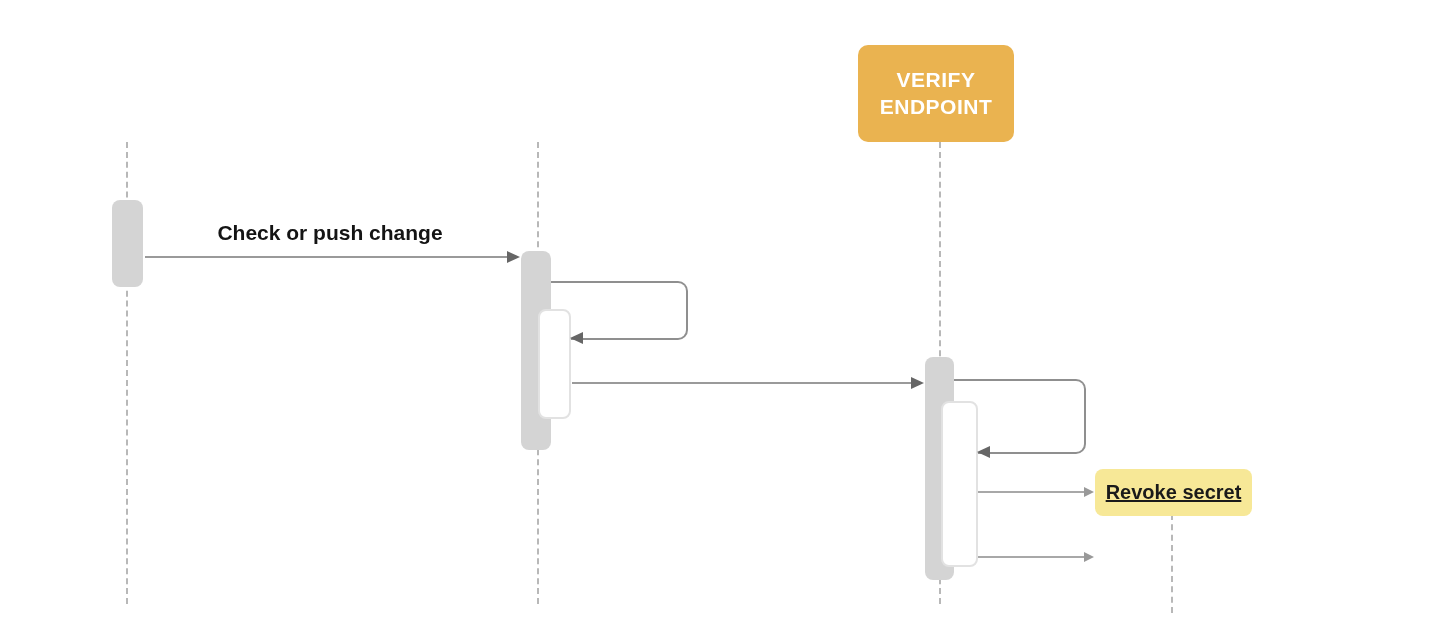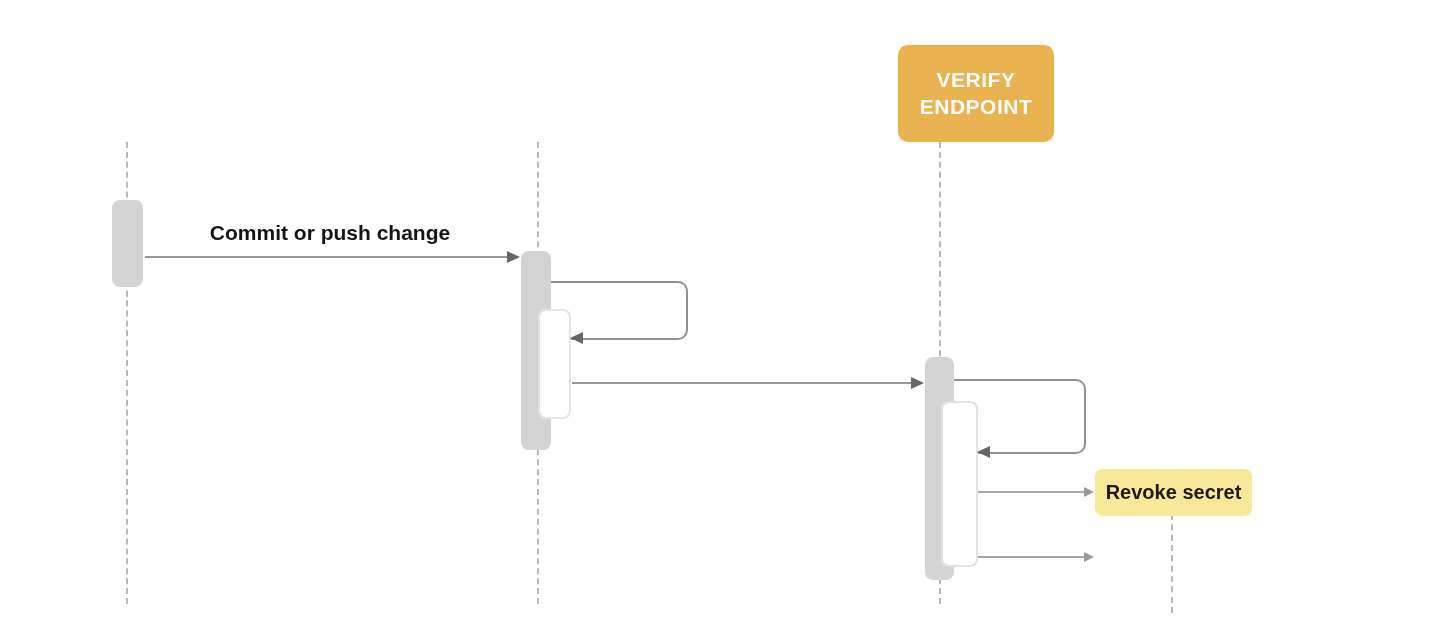--- a/index.html
+++ b/index.html
@@ -28,21 +28,21 @@
     text-align: center;
     color: #ffffff;
     font-size: 21px;
     font-weight: bold;
     letter-spacing: 0.5px;
     line-height: 1.25;
     z-index: 6;
   }
   #actor-user   { left: 52px;  width: 156px; background: #c75b2b; }
   #actor-github { left: 460px; width: 158px; background: #e79a3c; }
-  #actor-verify { left: 898px; width: 156px; background: #eab350; padding: 0 20px; box-sizing: border-box; }
+  #actor-verify { left: 858px; width: 156px; background: #eab350; padding: 0 20px; box-sizing: border-box; }
 
   
   .lifeline {
     position: absolute;
     width: 0;
     border-left: 2px dashed #b8b8b8;
     z-index: 1;
   }
   #lifeline-user   { left: 126px;  top: 142px; height: 462px; }
   #lifeline-github { left: 537px;  top: 142px; height: 462px; }
@@ -147,20 +147,21 @@
     width: 157px;
     height: 47px;
     background: #f7e897;
     border-radius: 8px;
     display: flex;
     align-items: center;
     justify-content: center;
     font-size: 20px;
     font-weight: bold;
     z-index: 5;
+    text-decoration: underline;
   }
   #note-revoke { top: 469px; color: #1a1a1a; }
   #note-email  { top: 535px; color: #8d8d8d; }
 </style>
 </head>
 <body>
 
 <div id="canvas">
 
   <div class="actor" id="actor-verify">
@@ -186,19 +187,19 @@
   <div class="msg-line" id="line-revoke"></div>
   <div class="msg-line" id="line-email"></div>
 
   <div class="arrowhead-right" id="arrow-commit"></div>
   <div class="arrowhead-right" id="arrow-send"></div>
   <div class="arrowhead-left" id="arrow-loop-github"></div>
   <div class="arrowhead-left" id="arrow-loop-verify"></div>
   <div class="arrowhead-right arrowhead-small" id="arrow-revoke"></div>
   <div class="arrowhead-right arrowhead-small" id="arrow-email"></div>
 
-  <div class="msg-label" id="label-commit">Commit or push change</div>
+  <div class="msg-label" id="label-commit">Check or push change</div>
 
   <div class="note" id="note-revoke">
     <span>Revoke secret</span>
   </div>
 
 </div>
 
 </body></html>

